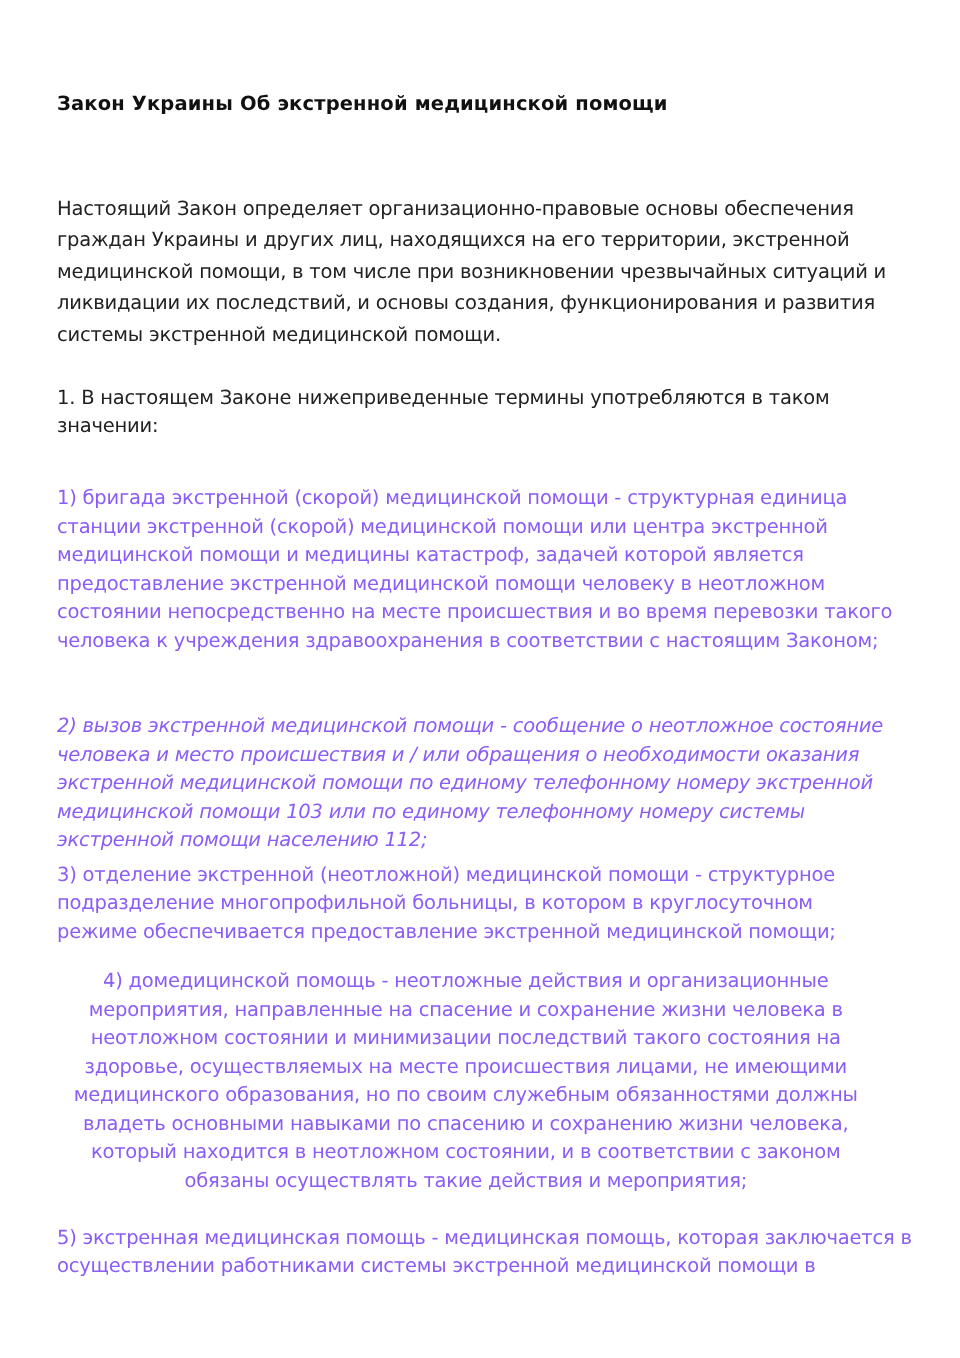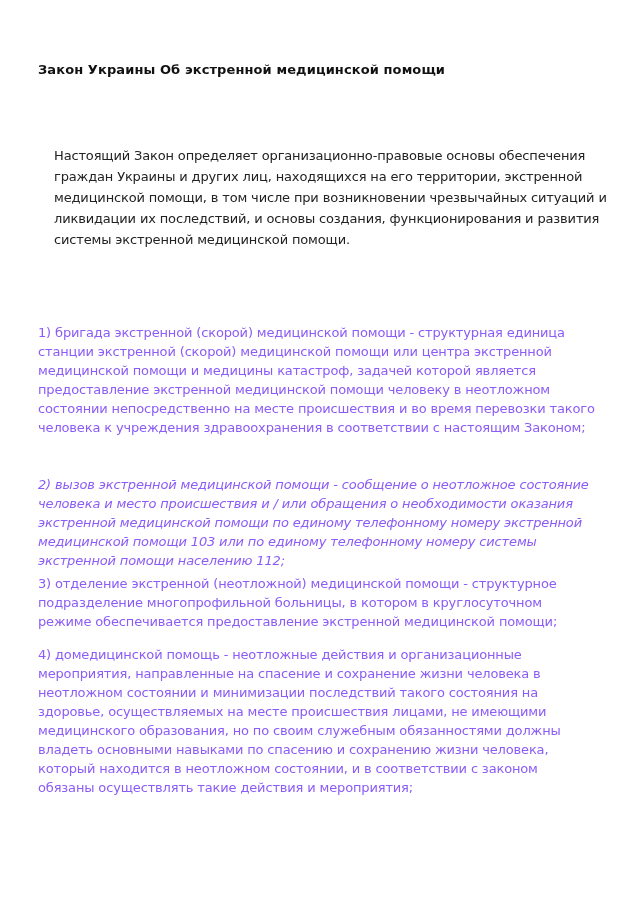--- a/index.html
+++ b/index.html
@@ -32,21 +32,21 @@
       font-size: 13px;
       line-height: 32px;
       letter-spacing: 0.1px;
       color: #111111;
     }
     .intro {
       position: absolute;
       left: 0;
       top: 129px;
       width: 566px;
-      margin: 16px;
+      margin: 0;
       font-size: 13px;
       line-height: 21px;
       color: #222222;
       letter-spacing: -0.15px;
     }
     .article {
       position: absolute;
       left: 0;
       top: 256px;
       width: 570px;
@@ -71,31 +71,33 @@
       font-size: 13px;
       line-height: 19px;
       color: #8b5cf6;
       letter-spacing: -0.15px;
       position: absolute;
       left: 0;
     }
     .t1 { top: 67px; width: 570px; }
     .t2 { top: 219px; width: 570px; font-style: italic; }
     .t3 { top: 318px; width: 535px; }
-    .t4 { top: 389px; width: 545px; }
+    .t4 { top: 389px; width: 545px; text-align: center; }
     .t5 { top: 560px; width: 570px; }
   </style>
 </head>
 <body>
 
 <div class="page">
   <h1 class="doc-title">Закон Украины Об экстренной медицинской помощи</h1>
 
   <p class="intro">Настоящий Закон определяет организационно-правовые основы обеспечения граждан Украины и других лиц, находящихся на его территории, экстренной медицинской помощи, в том числе при возникновении чрезвычайных ситуаций и ликвидации их последствий, и основы создания, функционирования и развития системы экстренной медицинской помощи.</p>
 
   <div class="article">
+    <p class="article-lead">1. В настоящем Законе нижеприведенные термины употребляются в таком значении:</p>
 
     <p class="term t1">1) бригада экстренной (скорой) медицинской помощи - структурная единица станции экстренной (скорой) медицинской помощи или центра экстренной медицинской помощи и медицины катастроф, задачей которой является предоставление экстренной медицинской помощи человеку в неотложном состоянии непосредственно на месте происшествия и во время перевозки такого человека к учреждения здравоохранения в соответствии с настоящим Законом;</p>
     <p class="term t2">2) вызов экстренной медицинской помощи - сообщение о неотложное состояние человека и место происшествия и / или обращения о необходимости оказания экстренной медицинской помощи по единому телефонному номеру экстренной медицинской помощи 103 или по единому телефонному номеру системы экстренной помощи населению 112;</p>
     <p class="term t3">3) отделение экстренной (неотложной) медицинской помощи - структурное подразделение многопрофильной больницы, в котором в круглосуточном режиме обеспечивается предоставление экстренной медицинской помощи;</p>
     <p class="term t4">4) домедицинской помощь - неотложные действия и организационные мероприятия, направленные на спасение и сохранение жизни человека в неотложном состоянии и минимизации последствий такого состояния на здоровье, осуществляемых на месте происшествия лицами, не имеющими медицинского образования, но по своим служебным обязанностями должны владеть основными навыками по спасению и сохранению жизни человека, который находится в неотложном состоянии, и в соответствии с законом обязаны осуществлять такие действия и мероприятия;</p>
+    <p class="term t5">5) экстренная медицинская помощь - медицинская помощь, которая заключается в осуществлении работниками системы экстренной медицинской помощи в</p>
   </div>
 </div>
 
 </body></html>

